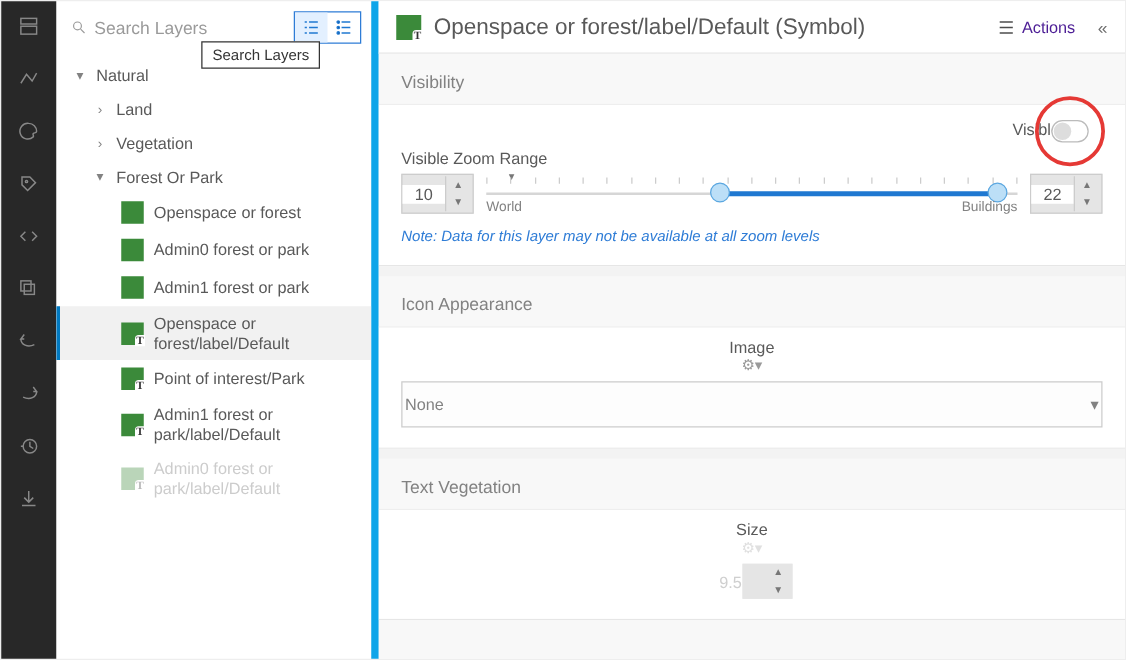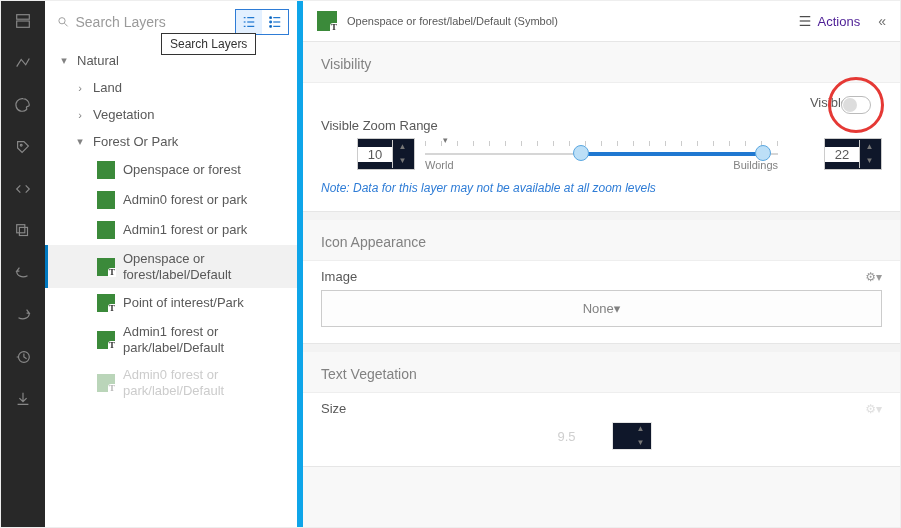--- a/index.html
+++ b/index.html
@@ -29,51 +29,51 @@
   .node.selected { background:#f1f1f1; border-left:3px solid #0079c1; padding-left:49px; }
   .node.faded { color:#ccc; }
   .sw.green { background:#3b8a3a; }
   .sw.textsym { position:relative; background:#3b8a3a; }
   .sw.textsym::after { content:"T"; position:absolute; right:-1px; bottom:-1px; background:#fff; color:#333; font: 700 9px/1 Georgia, serif; padding:0 1px; border-top-left-radius:3px; }
   .sw.textsym.fade { opacity:.35; }
   
   .props { flex:1; background:#f8f8f8; display:flex; flex-direction:column; min-width:0; position:relative; }
   .phead { background:#fff; border-bottom:1px solid #e6e6e6; padding:10px 14px; display:flex; align-items:center; gap:10px; }
   .phead .sw { width:20px; height:20px; }
-  .phead-title { font-size:11px; color:#595959; flex:1; white-space:nowrap; overflow:hidden; text-overflow:ellipsis; }
+  .phead-title { font-size:18px; color:#595959; flex:1; white-space:nowrap; overflow:hidden; text-overflow:ellipsis; }
   .phead .actions { display:flex; align-items:center; gap:14px; }
   .phead .abtn { display:flex; align-items:center; gap:6px; color:#4c1d95; padding:2px 4px; }
   .collapsebtn { color:#6e6e6e; font-size:14px; }
   .propbody { padding: 0 0 0 0; overflow:auto; flex:1; }
   .section { border-bottom:1px solid #e6e6e6; background:#f8f8f8; }
   .section-title { color:#828282; font-size:14px; padding:14px 18px 10px; }
   .section-body { padding: 4px 18px 16px; background:#fff; border-top:1px solid #eee; }
   .row { display:flex; align-items:center; justify-content:flex-end; padding:8px 0; }
   .row .label { color:#595959; }
   .toggle { width:32px; height:18px; border:1px solid #bbb; border-radius:10px; background:#fff; position:relative; }
   .toggle::after { content:""; position:absolute; left:1px; top:1px; width:14px; height:14px; background:#ddd; border-radius:50%; }
   .redcircle { border:3px solid #e53935; border-radius:50%; padding:10px; position:absolute; right:16px; top:76px; width:56px; height:56px; display:flex; align-items:center; justify-content:center; z-index:2; }
   .zoomlabel { color:#595959; padding-bottom:4px; }
   .zoomrow { display:flex; align-items:center; gap:10px; }
-  .spin { width:58px; height:32px; border:1px solid #ccc; display:flex; align-items:center; background:#0f172a;margin-left:36px; }
+  .spin { width:58px; height:32px; border:1px solid #ccc; display:flex; align-items:center; background:#e5e5e5; }
   .spin input { border:none; outline:none; width:34px; text-align:center; color:#595959; font-size:13px; }
   .spin .arrows { display:flex; flex-direction:column; border-left:1px solid #ccc; width:20px; }
   .spin .arrows span { font-size:8px; line-height:1; text-align:center; color:#777; padding:3px 0; }
   .slider { flex:1; position:relative; height:34px; }
   .slider .track { position:absolute; left:0; right:0; top:16px; height:2px; background:#d6d6d6; }
   .slider .ticks { position:absolute; left:0; right:0; top:4px; display:flex; justify-content:space-between; }
   .slider .ticks span { width:1px; height:5px; background:#ccc; }
   .slider .marker { position:absolute; left:18px; top:-2px; font-size:9px; color:#777; }
   .slider .range { position:absolute; top:15px; height:4px; background:#1f78d1; }
   .slider .thumb { position:absolute; top:8px; width:16px; height:16px; background:#bcdff7; border:1px solid #5ba7e0; border-radius:50%; }
   .slider .caps { position:absolute; left:0; right:0; top:22px; display:flex; justify-content:space-between; font-size:11px; color:#828282; }
   .note { font-style:italic; color:#2e7cd6; font-size:12px; padding-top:10px; }
-  .fieldlabel { display:flex; align-items:center; justify-content:space-between; color:#595959; padding-top:4px; }
+  .fieldlabel { display:flex; align-items:center; justify-content:flex-start; color:#595959; padding-top:4px;flex-direction:column; }
   .gear { color:#9a9a9a; font-size:12px; }
-  .select { margin-top:6px; border:1px solid #ccc; background:#fdfdfd; padding:10px 2px; display:flex; align-items:center; justify-content:center; color:#828282; }
+  .select { margin-top:6px; border:1px solid #ccc; background:#fdfdfd; padding:10px 2px; display:flex; align-items:center; justify-content:space-between; color:#828282; }
   .faded-row { color:#cfcfcf; }
   .faded-row .gear { color:#e0e0e0; }
   .faded-row .spin, .faded-row .spin input { color:#cfcfcf; border-color:#e5e5e5; }
   .sec-spacer { height:8px; background:#f3f3f3; }
 </style>
 </head>
 <body>
 
 <div id="root">
 

